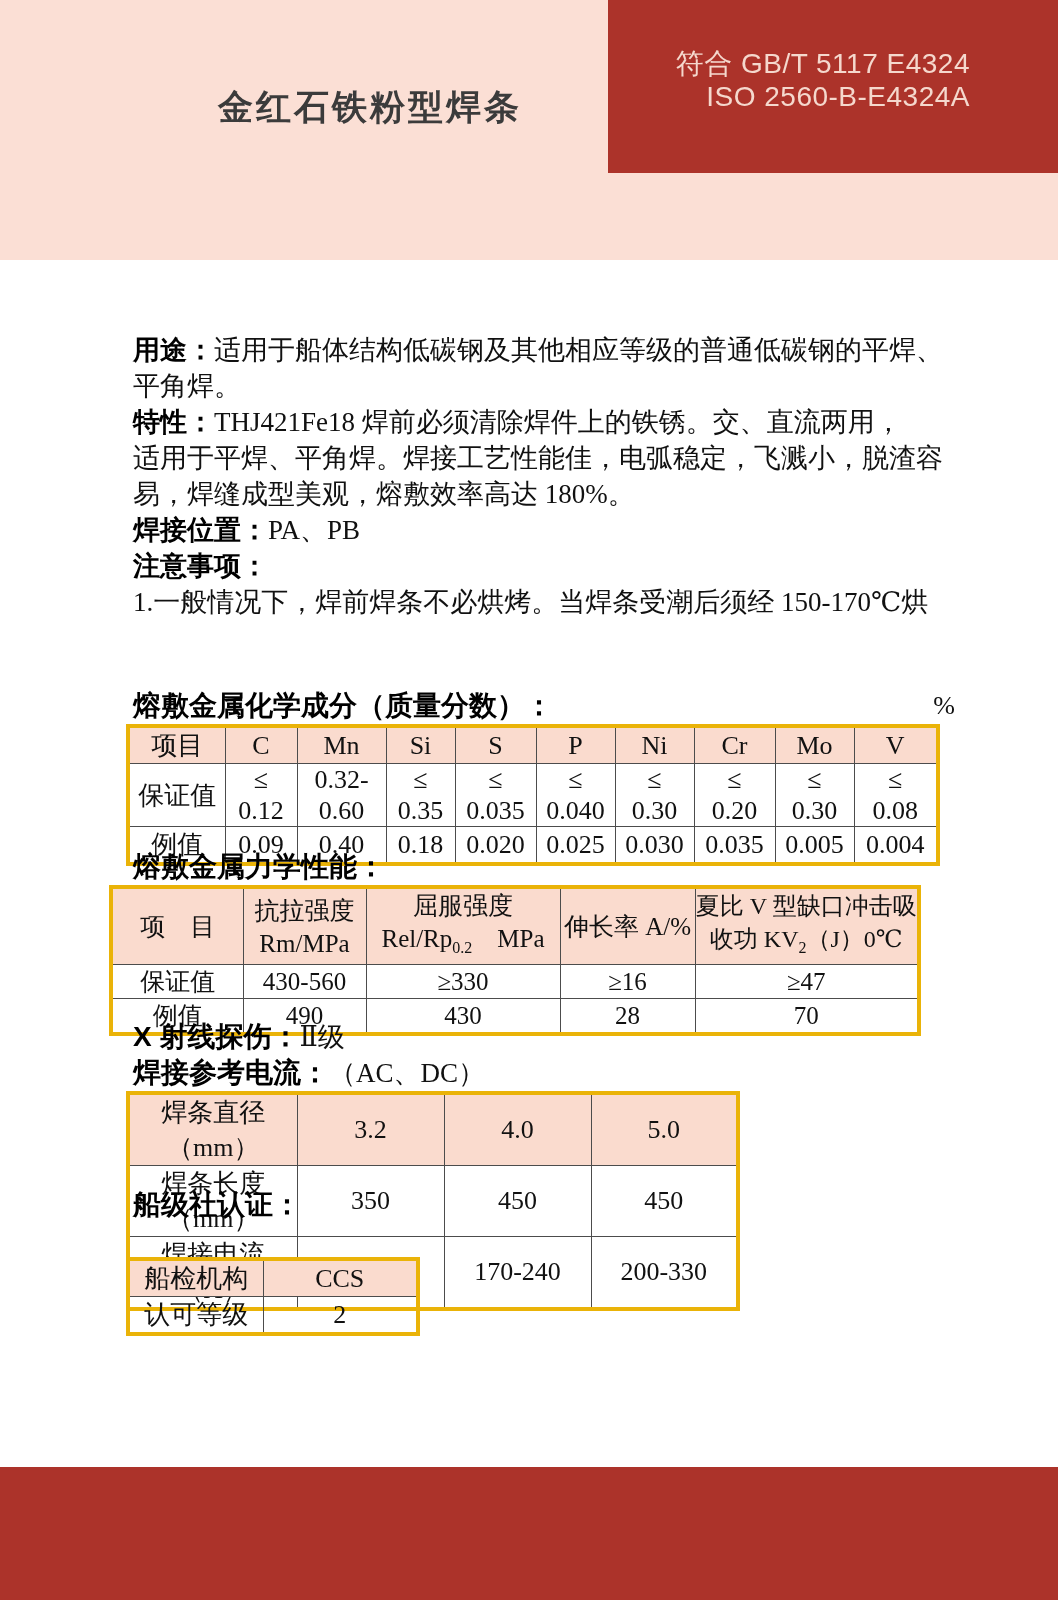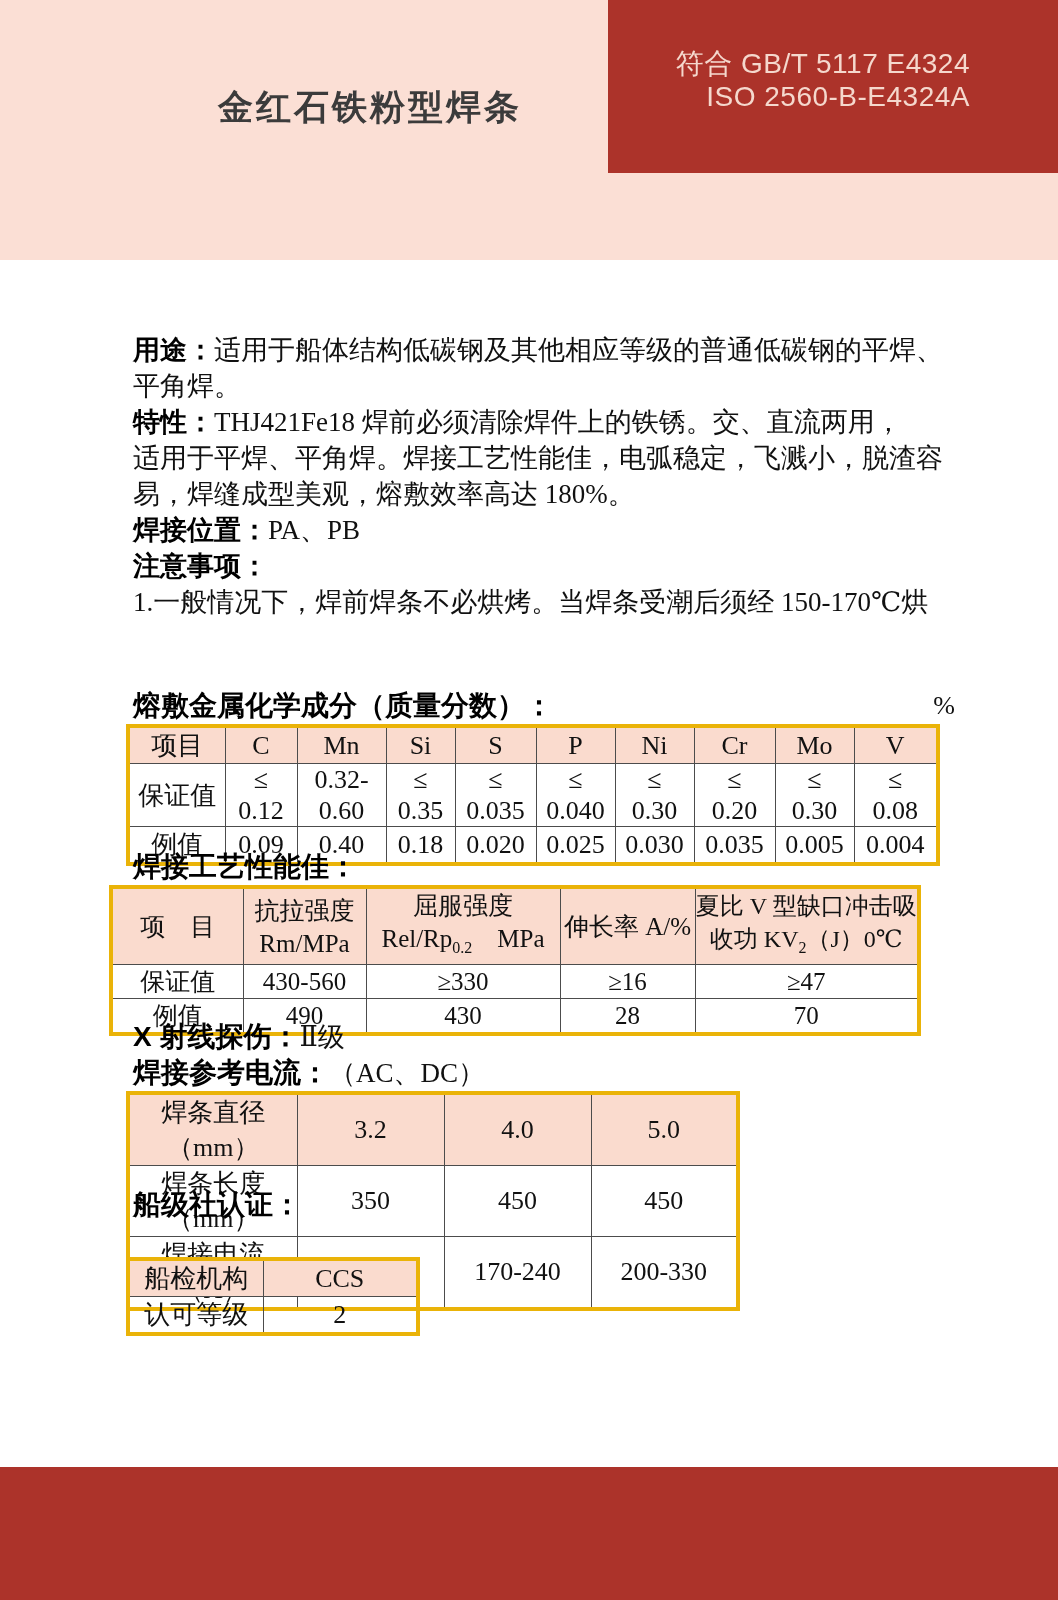--- a/index.html
+++ b/index.html
@@ -135,21 +135,21 @@
       <td>0.025</td>
       <td>0.030</td>
       <td>0.035</td>
       <td>0.005</td>
       <td>0.004</td>
     </tr>
   </tbody>
     </table>
 </div>
 
-<div class="abs sec-title" style="left:133px;top:848px;">焊接工艺性能佳：</div>
+<div class="abs sec-title" style="left:133px;top:848px;">熔敷金属力学性能：</div>
 
 <div class="abs" style="left:109px;top:885px;">
   <table class="tbl" style="width:808px;font-size:25px;">
     <colgroup>
         <col style="width:132px">
         <col style="width:123px">
         <col style="width:194px">
         <col style="width:135px">
         <col style="width:224px">
       </colgroup>

